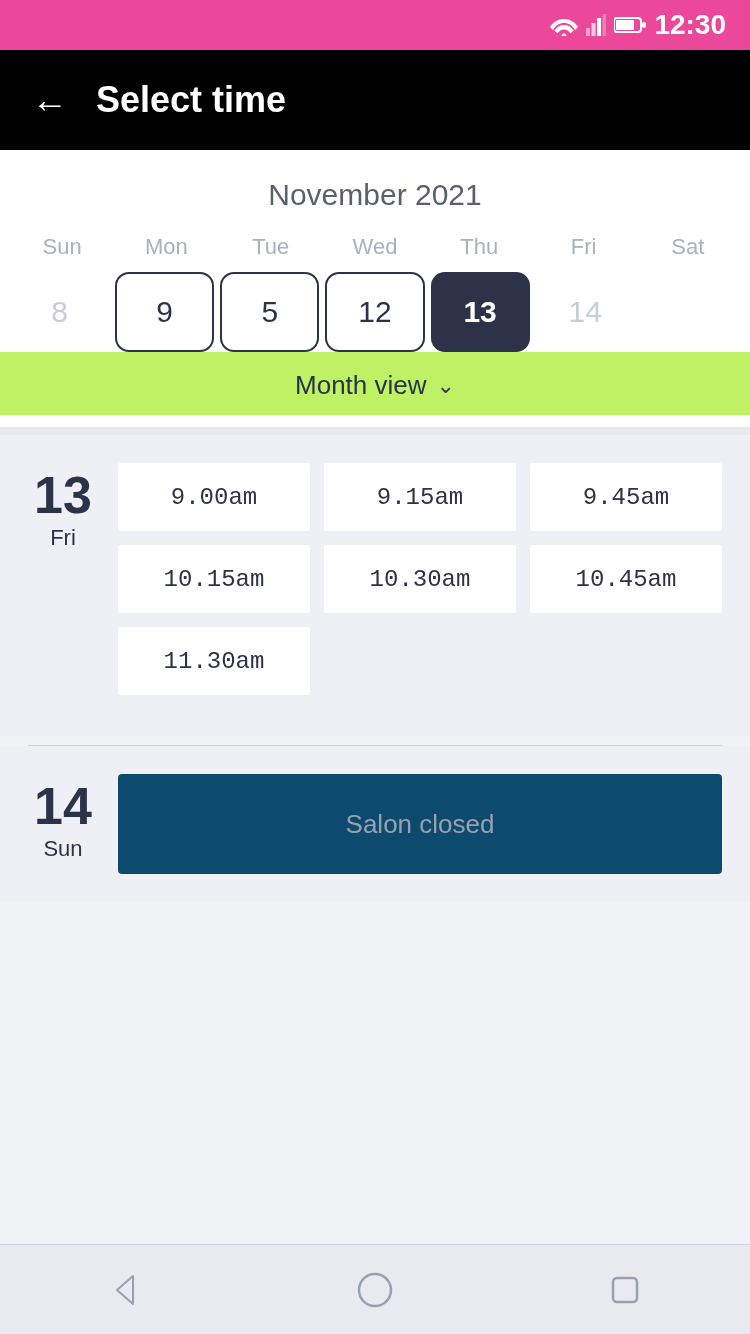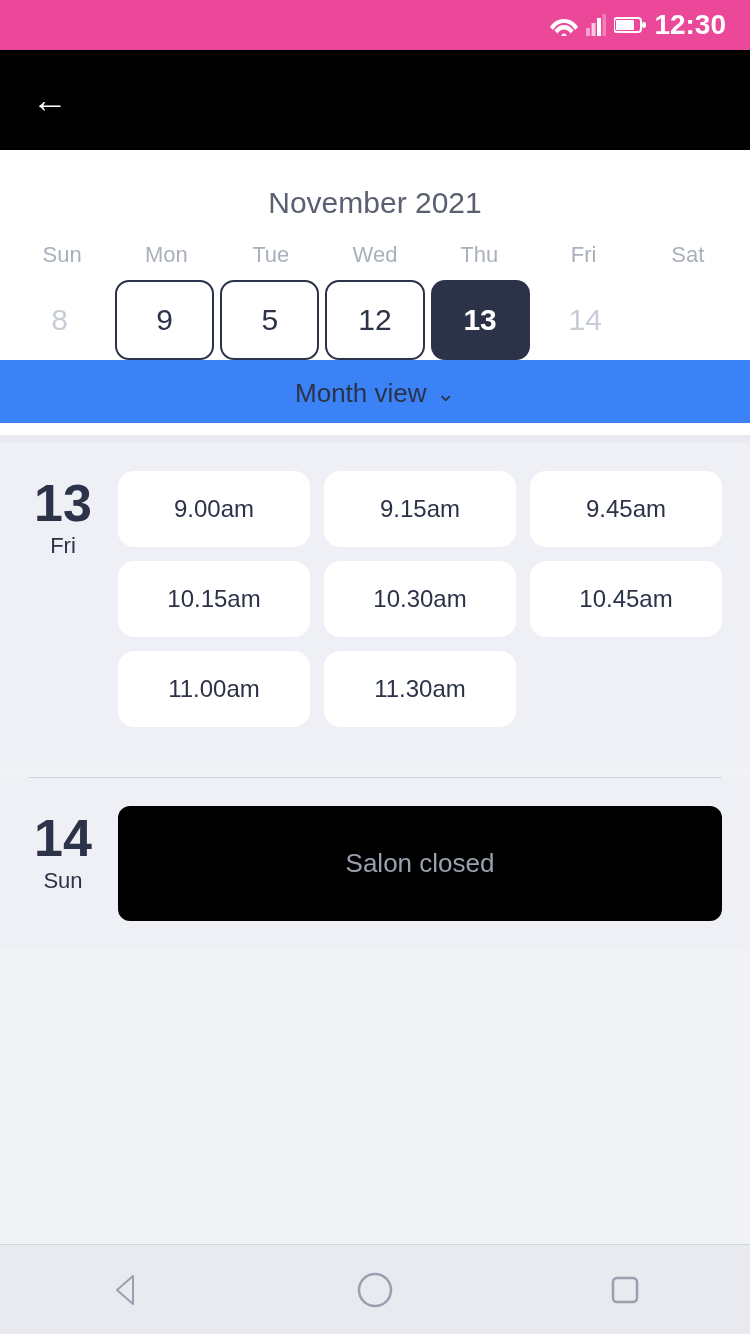--- a/index.html
+++ b/index.html
@@ -54,21 +54,21 @@
     }
     .header-title {
       color: #fff;
       font-size: 36px;
       font-weight: 700;
     }
 
     
     .calendar-section {
       background: #fff;
-      padding: 36px 0 12px;
+      padding: 28px 0 12px;
     }
     .month-label {
       text-align: center;
       font-size: 30px;
       font-weight: 500;
       color: #5a6070;
       margin-bottom: 22px;
     }
     .weekday-row {
       display: grid;
@@ -110,21 +110,21 @@
       font-weight: 700;
     }
 
     
     .month-view-row {
       display: flex;
       align-items: center;
       justify-content: center;
       gap: 10px;
       padding: 18px 0 14px;
-      background: #3b82f6;
+      background: #bef264;
       cursor: pointer;
     }
     .month-view-label {
       font-size: 26px;
       color: #2c3248;
     }
     .chevron-down {
       color: #2c3248;
       font-size: 22px;
     }
@@ -164,50 +164,51 @@
       margin-top: 4px;
     }
     .time-grid {
       flex: 1;
       display: grid;
       grid-template-columns: repeat(3, 1fr);
       gap: 14px;
     }
     .time-slot {
       background: #fff;
-      border-radius: 16px;
-      height: 76px;
+      border-radius: 2px;
+      height: 68px;
       display: flex;
       align-items: center;
       justify-content: center;
       font-size: 24px;
       color: #2c3248;
       cursor: pointer;
       border: 1px solid transparent;
+      font-family: Liberation Mono, monospace;
     }
 
     
     .closed-divider {
       height: 1px;
       background: #d0d4dc;
       margin: 10px 28px 0;
     }
     .closed-section {
       background: #eef0f5;
       padding: 28px 28px 28px;
     }
     .closed-block {
       display: flex;
       gap: 20px;
     }
     .closed-box {
       flex: 1;
-      background: #000000;
-      border-radius: 12px;
-      height: 115px;
+      background: #0c4a6e;
+      border-radius: 4px;
+      height: 100px;
       display: flex;
       align-items: center;
       justify-content: center;
       font-size: 26px;
       color: #9aa0b0;
     }
 
     
     .bottom-nav {
       position: fixed;
@@ -255,20 +256,21 @@
       <rect x="0" y="2" width="27" height="14" rx="3" ry="3" stroke="#fff" stroke-width="2" fill="none"></rect>
       <rect x="2" y="4" width="18" height="10" rx="1" fill="#fff"></rect>
       <rect x="28" y="6" width="4" height="6" rx="2" fill="#fff"></rect>
     </svg>
     <span class="status-time">12:30</span>
   </div>
 </div>
 
 <div class="header">
   <span class="back-arrow">←</span>
+  <span class="header-title">Select time</span>
 </div>
 
 <div class="calendar-section">
   <div class="month-label">November 2021</div>
   <div class="weekday-row">
     <span>Sun</span>
     <span>Mon</span>
     <span>Tue</span>
     <span>Wed</span>
     <span>Thu</span>
@@ -298,21 +300,20 @@
       <span class="day-number">13</span>
       <span class="day-name">Fri</span>
     </div>
     <div class="time-grid">
       <div class="time-slot">9.00am</div>
       <div class="time-slot">9.15am</div>
       <div class="time-slot">9.45am</div>
       <div class="time-slot">10.15am</div>
       <div class="time-slot">10.30am</div>
       <div class="time-slot">10.45am</div>
-      <div class="time-slot">11.00am</div>
       <div class="time-slot">11.30am</div>
     </div>
   </div>
 </div>
 
 <div class="closed-divider"></div>
 
 <div class="closed-section">
   <div class="closed-block">
     <div class="day-label">

